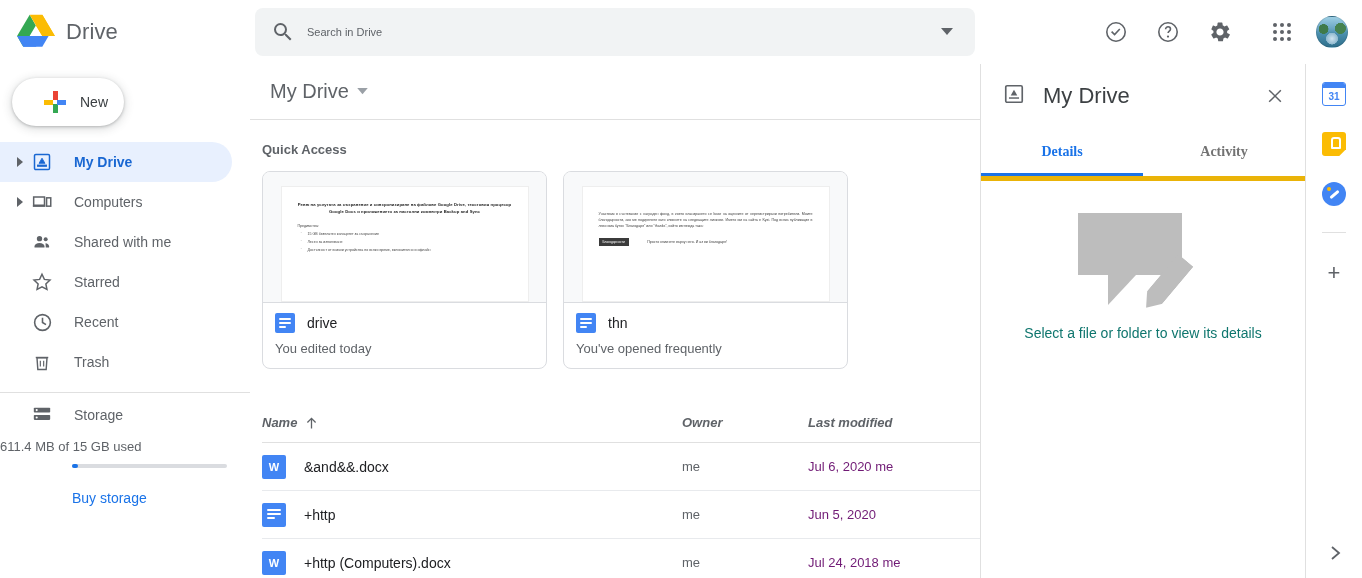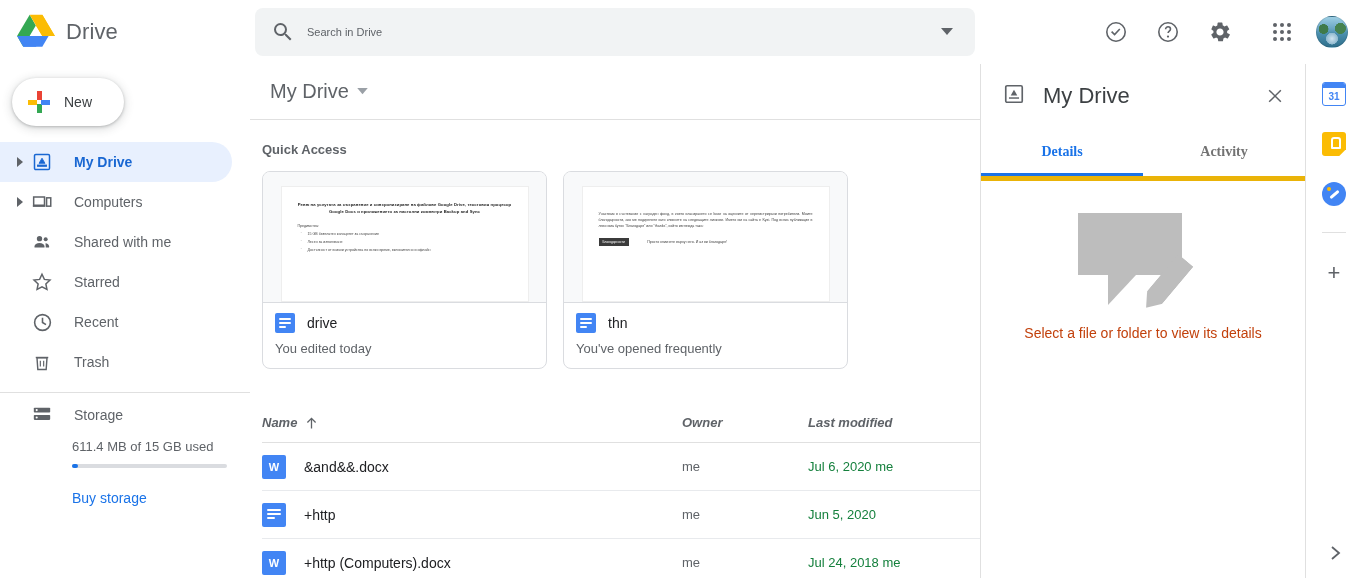--- a/index.html
+++ b/index.html
@@ -56,20 +56,21 @@
   .sidebar {
     position: absolute; top: 64px; left: 0; width: 250px; height: 514px;
     background: #ffffff;
   }
   .new-btn {
     margin: 14px 0 0 12px; height: 48px; width: 112px;
     display: flex; align-items: center; gap: 14px; padding-left: 16px;
     background: #fff; border-radius: 24px;
     box-shadow: 0 1px 3px rgba(60,64,67,.3), 0 2px 8px 2px rgba(60,64,67,.15);
     cursor: pointer;
+    justify-content: center;
   }
   .new-plus { position: relative; width: 22px; height: 22px; flex: 0 0 22px; }
   .new-plus b { position: absolute; display: block; }
   .np-t { left: 9px; top: 0; width: 5px; height: 9px; background: #ea4335; }
   .np-b { left: 9px; top: 13px; width: 5px; height: 9px; background: #34a853; }
   .np-l { left: 0; top: 9px; width: 9px; height: 5px; background: #fbbc04; }
   .np-r { left: 13px; top: 9px; width: 9px; height: 5px; background: #4285f4; }
   .new-label { font-size: 14px; color: #3c4043; }
 
   .navlist { margin-top: 16px; }
@@ -80,21 +81,21 @@
   }
   .navitem.active { background: #e8f0fe; color: #1967d2; font-weight: bold; }
   .nav-caret { width: 20px; flex: 0 0 20px; display: flex; align-items: center; justify-content: center; }
   .nav-caret svg { width: 10px; height: 10px; }
   .nav-icon { width: 24px; flex: 0 0 24px; display: flex; align-items: center; justify-content: center; margin-right: 20px; }
   .navitem.active .nav-icon svg { fill: #1967d2; stroke: #1967d2; }
 
   .sb-divider { height: 1px; background: #e0e0e0; margin: 10px 0 0 0; }
   .storage-row { height: 44px; display: flex; align-items: center; padding-left: 10px; color: #5f6368; font-size: 14px; cursor: pointer; }
   .storage-row .nav-icon { margin-left: 20px; }
-  .storage-sub { font-size: 13px; color: #5f6368; padding-left: 72px; margin-top: 2px; }
+  .storage-sub { font-size: 13px; color: #5f6368; margin-top: 2px; }
   .storage-bar { margin: 10px 0 0 72px; width: 155px; height: 4px; background: #dadce0; border-radius: 2px; }
   .storage-fill { height: 4px; background: #1a73e8; border-radius: 2px; width: 6px; }
   .buy-storage { padding-left: 72px; margin-top: 22px; font-size: 14px; color: #1a73e8; cursor: pointer; }
 
   
   .content {
     position: absolute; top: 64px; left: 250px; width: 1055px; height: 514px;
     background: #fff; overflow: hidden;
   }
   .content-head {
@@ -139,21 +140,21 @@
   .ft-row {
     display: flex; align-items: center; height: 48px; border-bottom: 1px solid #e8eaed; cursor: pointer;
   }
   .col-name { width: 420px; display: flex; align-items: center; gap: 18px; padding-left: 0; }
   .col-owner { width: 126px; }
   .col-mod { width: 220px; }
   .ft-head .col-name, .ft-head .col-owner, .ft-head .col-mod { font-size: 13px; color: #5f6368; font-weight: bold; }
   .ft-head .col-name { gap: 8px; }
   .cellname { font-size: 14px; color: #202124; }
   .cellsub { font-size: 13px; color: #5f6368; }
-  .ft-row .col-mod { font-size: 13px; color: #15803d; }
+  .ft-row .col-mod { font-size: 13px; color: #701a75; }
 
   .ficon { width: 24px; height: 24px; flex: 0 0 24px; border-radius: 2px; display: flex; align-items: center; justify-content: center; }
   .ficon.word { background: #4285f4; color: #fff; font-size: 11px; font-weight: bold; border-radius: 2px; }
   .ficon.doc { background: #4285f4; border-radius: 2px; position: relative; }
   .ficon.doc i { position: absolute; left: 5px; display: block; height: 2px; background: #fff; border-radius: 1px; }
   .ficon.doc i:nth-child(1) { top: 6px; width: 14px; }
   .ficon.doc i:nth-child(2) { top: 10px; width: 14px; }
   .ficon.doc i:nth-child(3) { top: 14px; width: 8px; }
   .ficon.qa { width: 20px; height: 20px; flex: 0 0 20px; }
   .ficon.qa i:nth-child(1) { top: 5px; width: 12px; left: 4px; }
@@ -175,21 +176,21 @@
   .dt-tab {
     flex: 1; text-align: center; font-size: 14px; color: #737373; height: 48px;
     line-height: 48px; cursor: pointer; font-weight: bold;
   }
   .dt-tab.active { color: #1a73e8; box-shadow: inset 0 -3px 0 #1a73e8; }
   .dt-empty { padding-top: 32px; text-align: center; }
   .empty-art { width: 130px; height: 92px; margin: 0 auto 20px auto; position: relative; }
   .bubble { position: absolute; left: 0; top: 0; width: 104px; height: 62px; background: #bdbdbd; }
   .bubble-tail { position: absolute; left: 30px; top: 62px; width: 0; height: 0; border-left: 0 solid transparent; border-top: 30px solid #bdbdbd; border-right: 28px solid transparent; }
   .pencil { position: absolute; left: 78px; top: 40px; width: 20px; height: 62px; background: #bdbdbd; transform: rotate(40deg); clip-path: polygon(0 0, 100% 0, 100% 78%, 50% 100%, 0 78%); }
-  .empty-text { font-size: 14px; color: #c2410c; }
+  .empty-text { font-size: 14px; color: #0f766e; }
 
   
   .rail {
     position: absolute; top: 64px; left: 1305px; width: 57px; height: 514px;
     background: #fff; border-left: 1px solid #e0e0e0;
     display: flex; flex-direction: column; align-items: center; padding-top: 18px;
   }
   .rail-icon { width: 24px; height: 24px; margin-bottom: 26px; cursor: pointer; border-radius: 3px; }
   .cal-icon { background: #fff; border: 1px solid #4285f4; position: relative; overflow: hidden; }
   .cal-icon .cal-top { height: 5px; background: #4285f4; }

